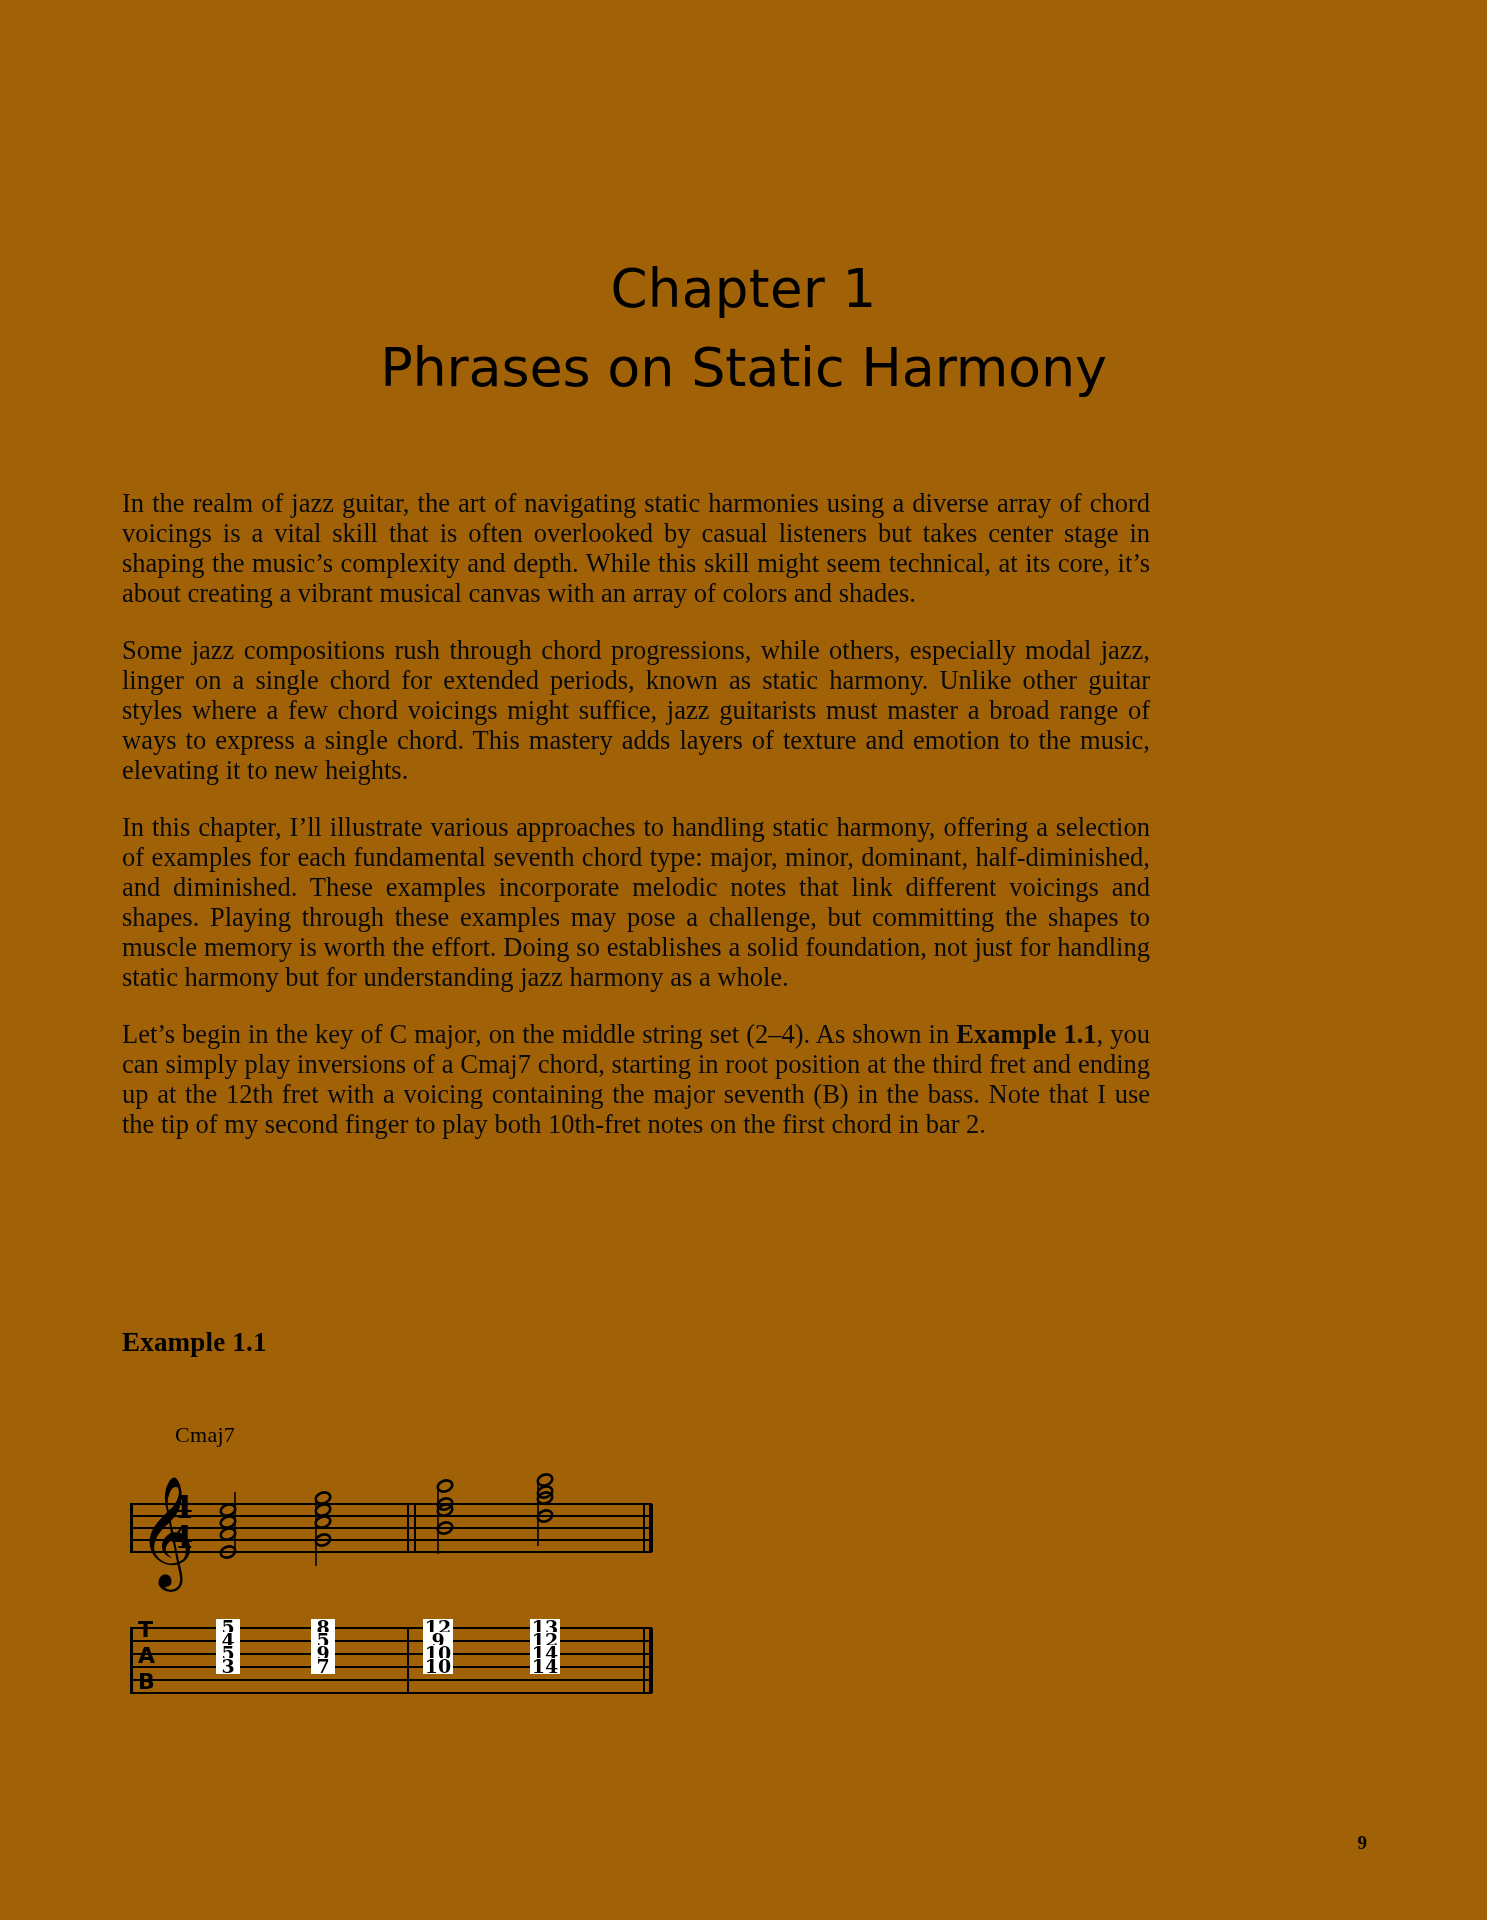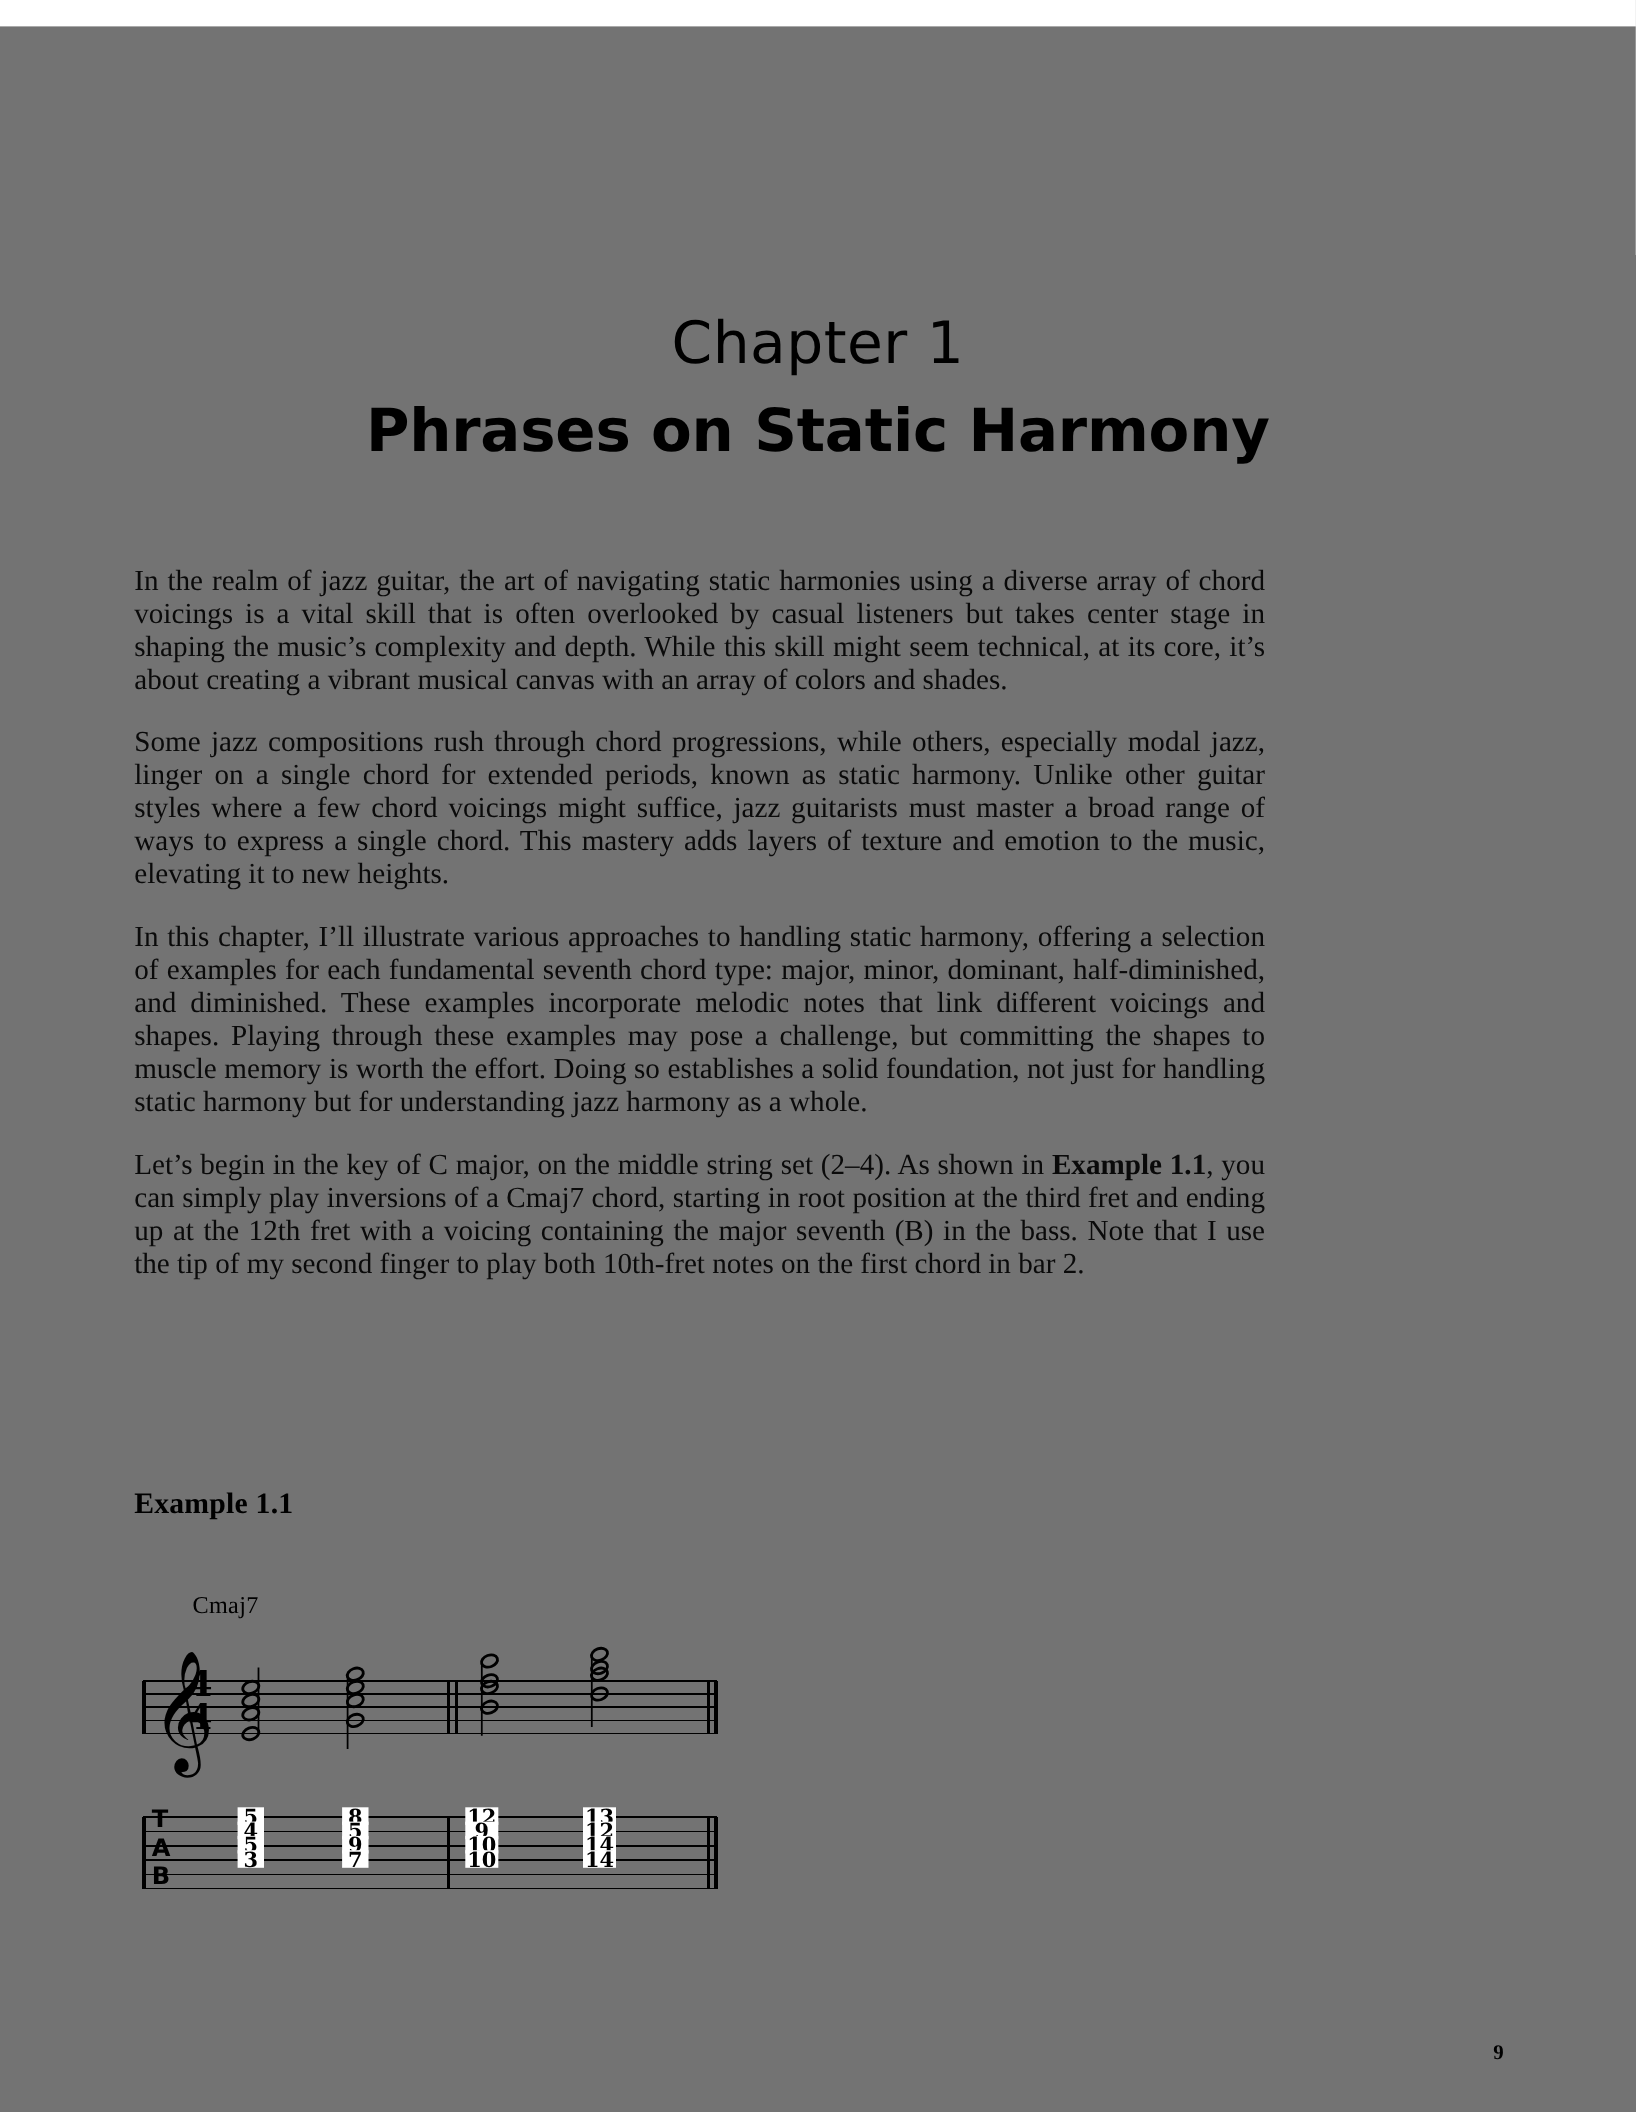--- a/index.html
+++ b/index.html
@@ -11,22 +11,21 @@
     width: 1487px;
     height: 1920px;
     position: relative;
     font-family: "Liberation Serif", serif;
     color: #000000;
     overflow: hidden;
   }
   .page {
     position: absolute;
     inset: 0;
-    background: #737373;
-    margin-top: 24px;
+    background: #a16207;
   }
 
   
   .chapter-label {
     position: absolute;
     top: 262px;
     left: 0;
     width: 1487px;
     text-align: center;
     font-family: "DejaVu Sans", sans-serif;
@@ -36,21 +35,21 @@
     color: #000;
     line-height: 1;
   }
   .chapter-title {
     position: absolute;
     top: 341px;
     left: 0;
     width: 1487px;
     text-align: center;
     font-family: "DejaVu Sans", sans-serif;
-    font-weight: 700;
+    font-weight: 400;
     font-size: 54px;
     letter-spacing: -0.2px;
     color: #000;
     line-height: 1;
   }
 
   
   .body-col {
     position: absolute;
     left: 122px;

